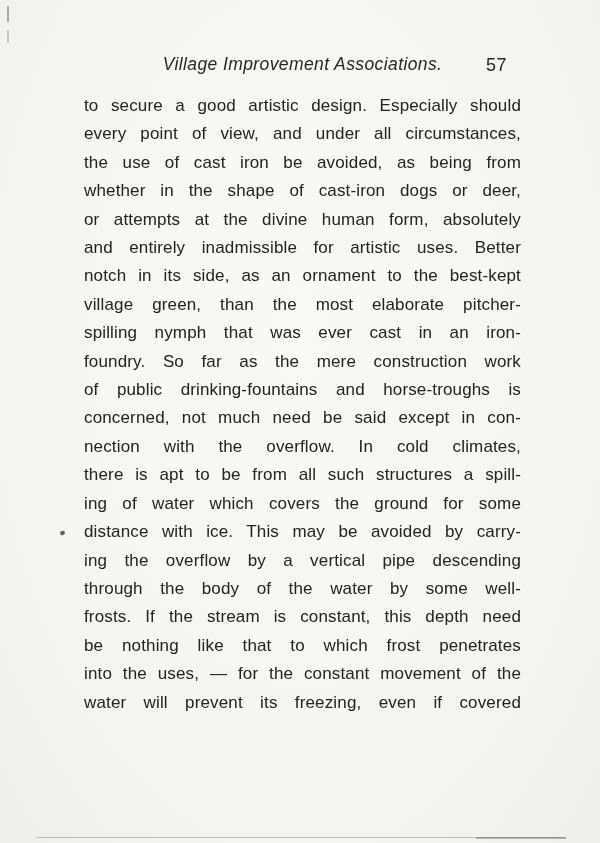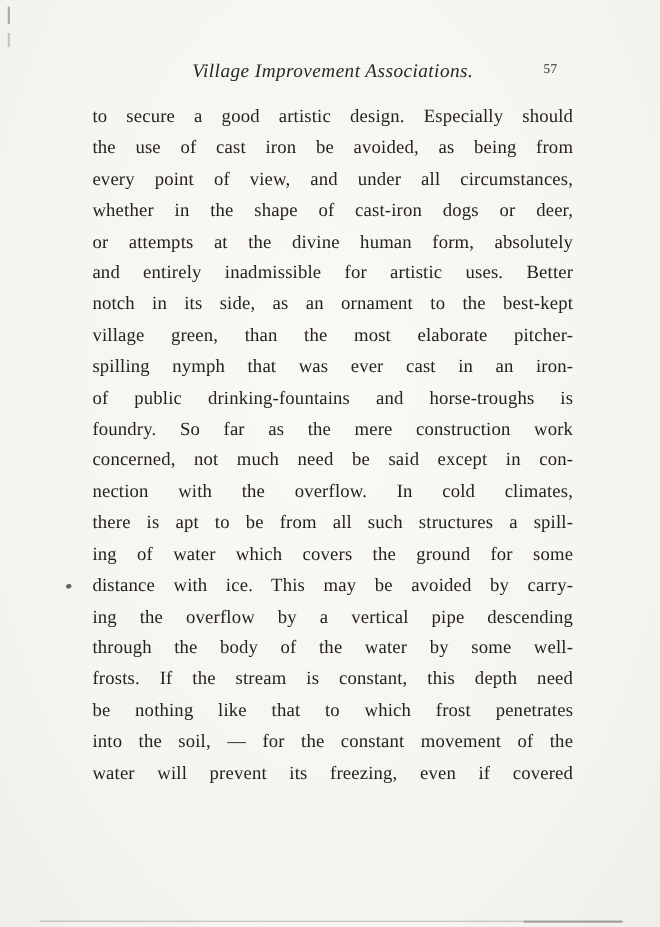--- a/index.html
+++ b/index.html
@@ -8,21 +8,21 @@
     background: #e9e8e4;
   }
   .book-page {
     position: relative;
     width: 600px;
     height: 843px;
     margin: 0 auto;
     background: #f7f6f1;
     background-image: radial-gradient(ellipse at 50% 40%, #faf9f5 0%, #f5f4ef 70%, #efeee8 100%);
     color: #25221d;
-    font-family: Liberation Serif, serif;
+    font-family: Liberation Sans, sans-serif;
     overflow: hidden;
   }
   .running-head {
     position: absolute;
     top: 54px;
     left: 84px;
     width: 437px;
     height: 26px;
   }
   .running-title {
@@ -30,21 +30,21 @@
     text-align: center;
     font-style: italic;
     font-size: 17.5px;
     letter-spacing: 0.4px;
     color: #2a2722;
   }
   .page-number {
     position: absolute;
     top: 1px;
     right: 14px;
-    font-size: 12px;
+    font-size: 18px;
     letter-spacing: 0.5px;
     color: #2a2722;
   }
   .page-body {
     position: absolute;
     top: 92px;
     left: 84px;
     width: 437px;
   }
   .text-line {
@@ -116,39 +116,39 @@
 
   <div class="running-head">
     <span class="running-title">Village Improvement Associations.</span>
     <span class="page-number">57</span>
   </div>
 
   <span class="margin-dot-mark"></span>
 
   <div class="page-body">
       <div class="text-line">to secure a good artistic design. Especially should</div>
+      <div class="text-line">every point of view, and under all circumstances,</div>
       <div class="text-line">the use of cast iron be avoided, as being from</div>
-      <div class="text-line">every point of view, and under all circumstances,</div>
       <div class="text-line">whether in the shape of cast-iron dogs or deer,</div>
       <div class="text-line">or attempts at the divine human form, absolutely</div>
       <div class="text-line">and entirely inadmissible for artistic uses. Better</div>
       <div class="text-line">notch in its side, as an ornament to the best-kept</div>
       <div class="text-line">village green, than the most elaborate pitcher-</div>
       <div class="text-line">spilling nymph that was ever cast in an iron-</div>
+      <div class="text-line">foundry. So far as the mere construction work</div>
       <div class="text-line">of public drinking-fountains and horse-troughs is</div>
-      <div class="text-line">foundry. So far as the mere construction work</div>
       <div class="text-line">concerned, not much need be said except in con-</div>
       <div class="text-line">nection with the overflow. In cold climates,</div>
       <div class="text-line">there is apt to be from all such structures a spill-</div>
       <div class="text-line">ing of water which covers the ground for some</div>
       <div class="text-line">distance with ice. This may be avoided by carry-</div>
       <div class="text-line">ing the overflow by a vertical pipe descending</div>
       <div class="text-line">through the body of the water by some well-</div>
       <div class="text-line">frosts. If the stream is constant, this depth need</div>
       <div class="text-line">be nothing like that to which frost penetrates</div>
-      <div class="text-line">into the soil, — for the constant movement of the</div>
+      <div class="text-line">into the uses, — for the constant movement of the</div>
       <div class="text-line">water will prevent its freezing, even if covered</div>
     </div>
 
   <span class="artifact-baseline"></span>
   <span class="artifact-baseline-dark"></span>
 
 </div>
 
 </body></html>

